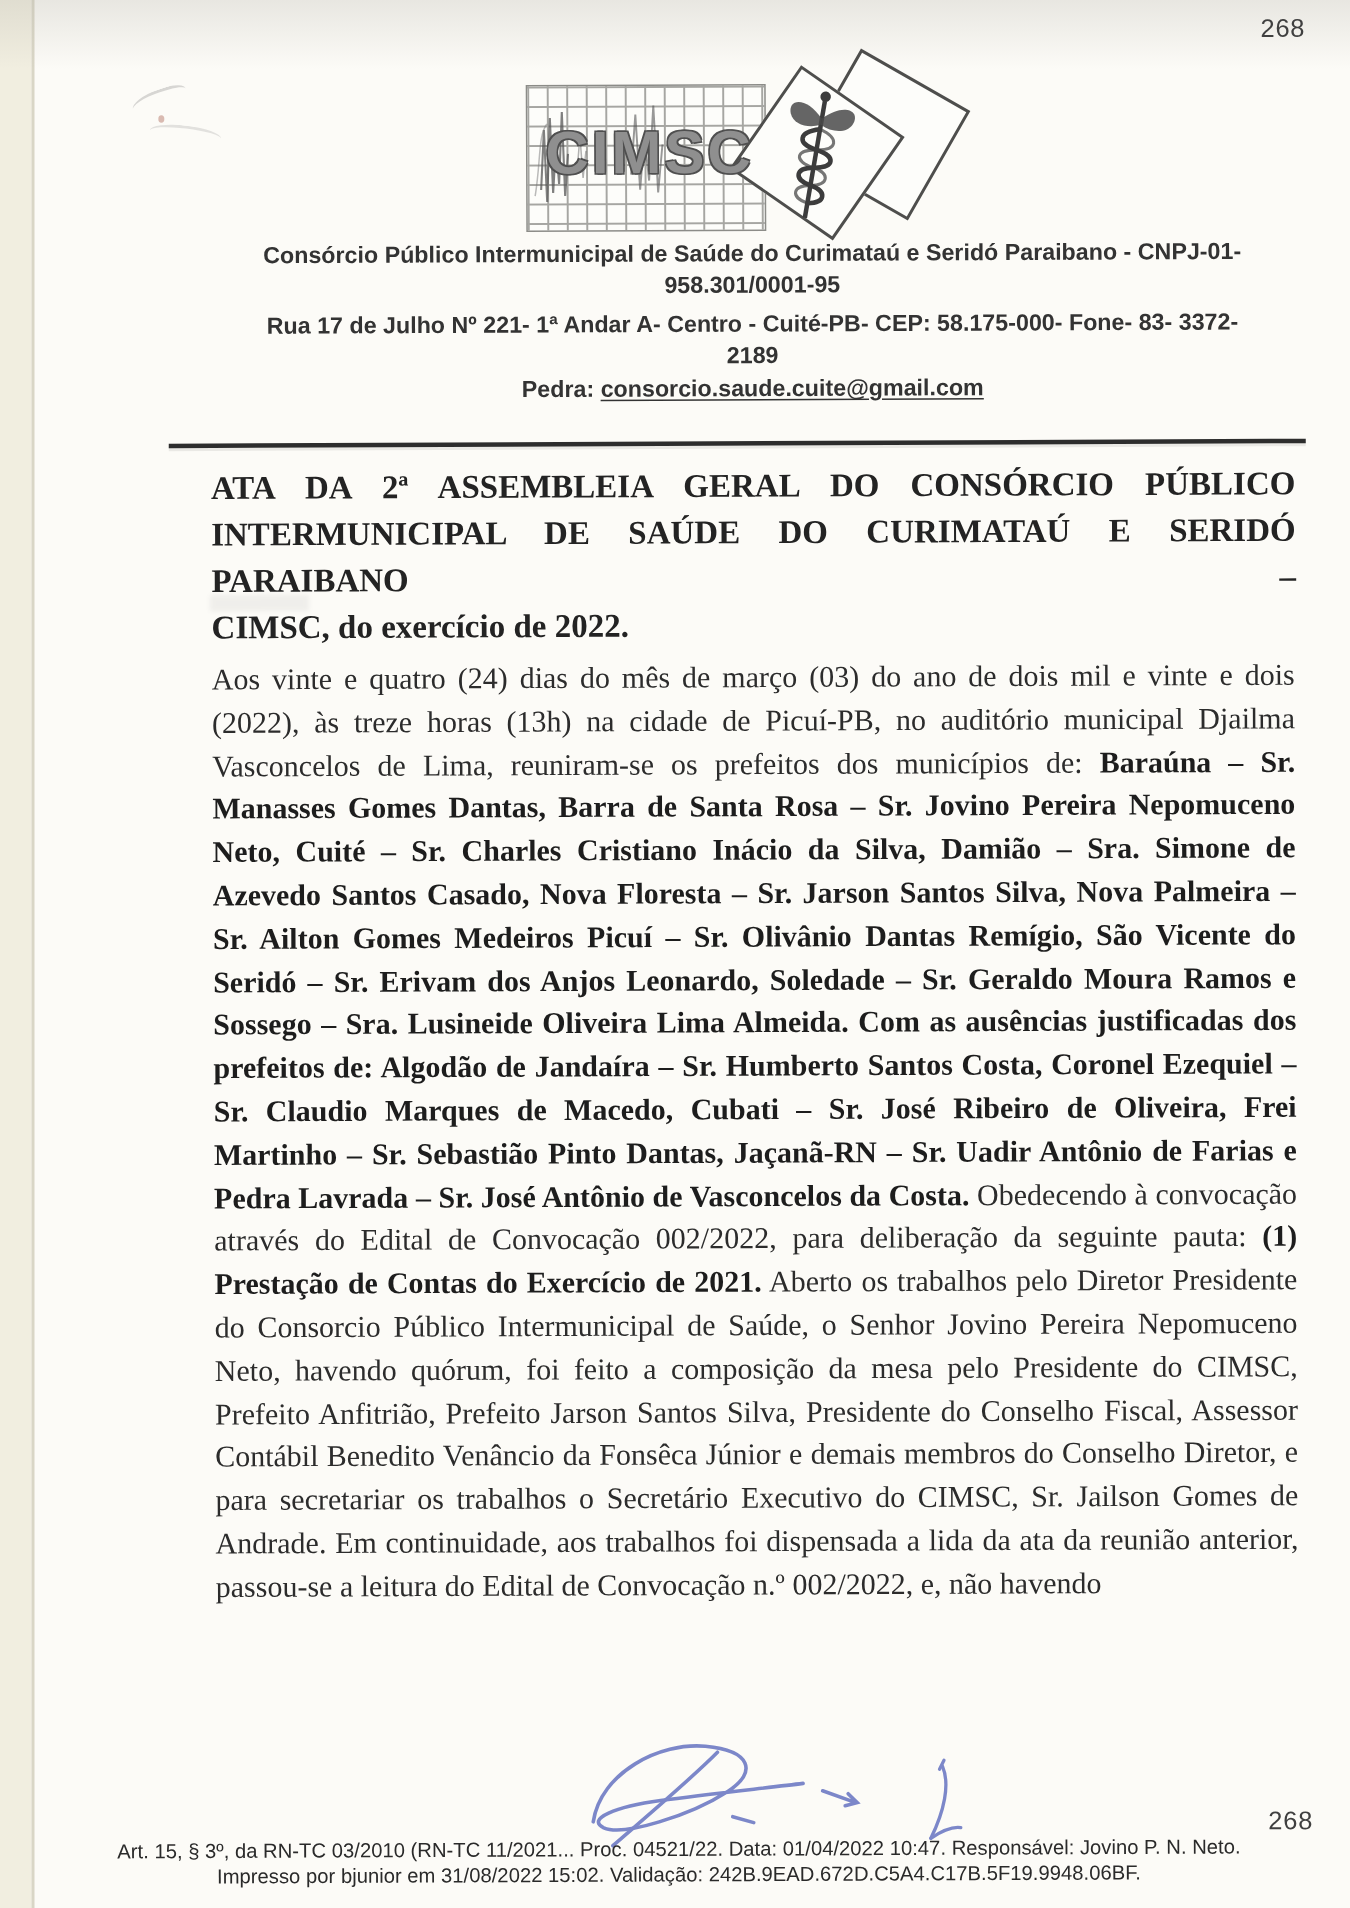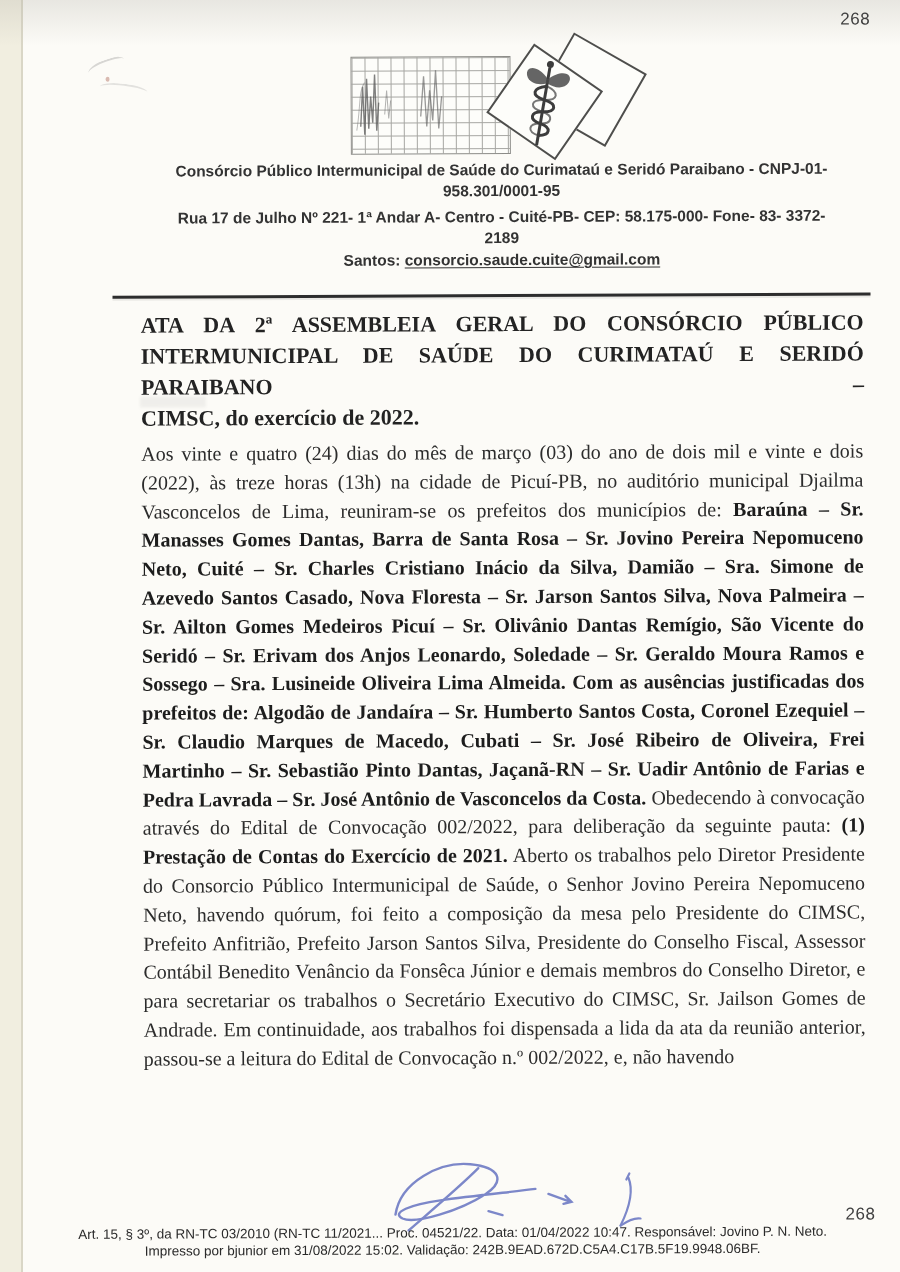--- a/index.html
+++ b/index.html
@@ -111,32 +111,33 @@
     <div class="diamond diamond-right"></div>
     <div class="diamond diamond-left"></div>
     <svg class="caduceus" viewBox="0 0 52 92">
       <circle cx="26" cy="6" r="3.5" fill="#3c3c3c"></circle>
       <line x1="26" y1="9" x2="26" y2="88" stroke="#3c3c3c" stroke-width="3"></line>
       <path d="M26 21 C 14 8, 1 11, 5 21 C 8 28, 18 29, 26 25 Z" fill="#4a4a4a" opacity="0.85"></path>
       <path d="M26 21 C 38 8, 51 11, 47 21 C 44 28, 34 29, 26 25 Z" fill="#4a4a4a" opacity="0.85"></path>
       <path d="M26 28 C 12 32, 12 40, 26 42 C 40 44, 40 52, 26 54 C 14 56, 14 64, 26 66 C 38 68, 38 76, 26 78" fill="none" stroke="#3c3c3c" stroke-width="3"></path>
       <path d="M26 28 C 40 32, 40 40, 26 42 C 12 44, 12 52, 26 54 C 38 56, 38 64, 26 66 C 14 68, 14 76, 26 78" fill="none" stroke="#3c3c3c" stroke-width="2" opacity="0.7"></path>
     </svg>
+    <div class="logo-title">CIMSC</div>
   </div>
 
   <div class="hdr org">
     <div>Consórcio Público Intermunicipal de Saúde do Curimataú e Seridó Paraibano - CNPJ-01-</div>
     <div>958.301/0001-95</div>
   </div>
   <div class="hdr addr">
     <div>Rua 17 de Julho Nº 221- 1ª Andar A- Centro - Cuité-PB- CEP: 58.175-000- Fone- 83- 3372-</div>
     <div>2189</div>
   </div>
   <div class="hdr email-row">
-    <span>Santos: </span><span class="email-address">consorcio.saude.cuite@gmail.com</span>
+    <span>Pedra: </span><span class="email-address">consorcio.saude.cuite@gmail.com</span>
   </div>
 
   <div class="divider"></div>
 
   <div class="title-block">
     <div class="title-line">ATA DA 2ª ASSEMBLEIA GERAL DO CONSÓRCIO PÚBLICO</div>
     <div class="title-line">INTERMUNICIPAL DE SAÚDE DO CURIMATAÚ E SERIDÓ PARAIBANO –</div>
     <div class="title-line last">CIMSC, do exercício de 2022.</div>
   </div>
 

